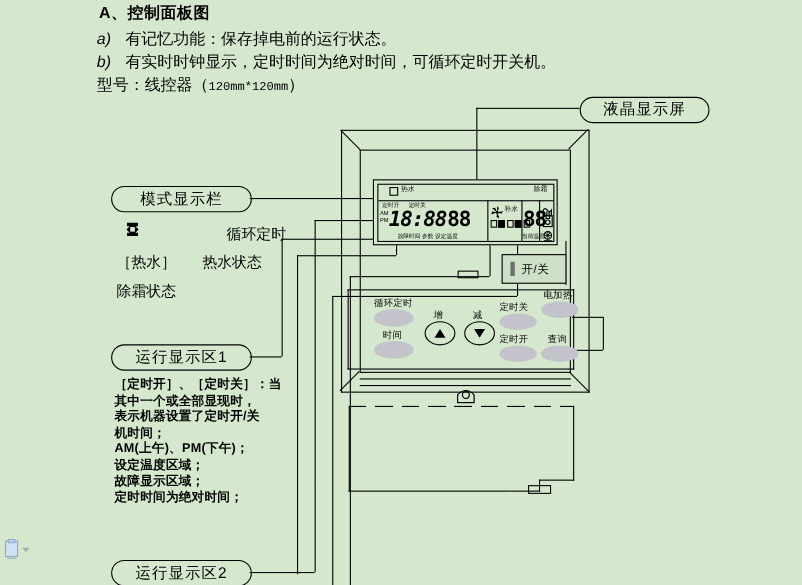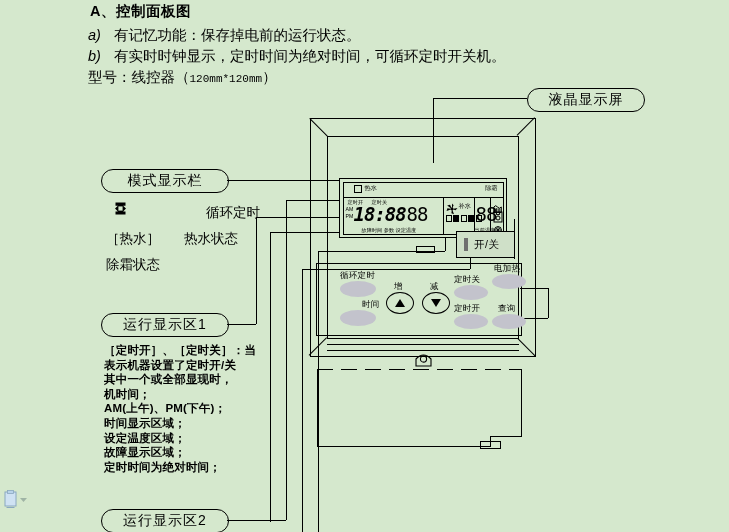--- a/index.html
+++ b/index.html
@@ -51,35 +51,35 @@
   
   #device{left:310px;top:118px;width:226px;height:355px;}
   .dev-line{position:absolute;background:#000;}
   .dvh{height:1.2px;}
   .dvv{width:1.2px;}
   .diag{position:absolute;transform-origin:0 0;height:1.2px;background:#000;}
 
   
   #lcd{
     position:absolute;left:29px;top:45px;width:166px;height:58px;
-    border:1.3px solid #000;background:#d5e8cd;margin-top:15px;
+    border:1.3px solid #000;background:#d5e8cd;
   }
   #lcd-inner{position:absolute;left:2.5px;top:2.5px;right:2.5px;bottom:2.5px;border:1.2px solid #000;}
   .lcd-seg-div{position:absolute;width:1.2px;background:#000;top:14px;bottom:0px;}
 
   .tiny{font-size:5.2px;line-height:6px;letter-spacing:0;font-family:"Liberation Sans",sans-serif;white-space:nowrap;}
   .tiny6{font-size:6.2px;line-height:7px;white-space:nowrap;}
   .digits{
     font-family:"DejaVu Sans Mono",monospace;
     font-weight:bold;font-style:italic;
     font-size:19px;line-height:19px;letter-spacing:-1px;
   }
   .digits2{
     font-family:"DejaVu Sans Mono",monospace;
-    font-weight:normal;font-size:19px;line-height:19px;letter-spacing:-1px;
+    font-weight:bold;font-size:19px;line-height:19px;letter-spacing:-1px;
   }
 
   
   #onoff{
     position:absolute;left:146px;top:113px;width:57px;height:25px;
     border:1.3px solid #000;background:#cfe0c8;
     display:flex;align-items:center;
   }
   #onoff .bar{width:4px;height:13px;background:#6f6f6f;margin-left:7px;}
   #onoff .lbl{font-size:10.5px;margin-left:6px;letter-spacing:.5px;}
@@ -173,25 +173,24 @@
     <span class="legend-key">［热水］</span>
     <span class="legend-val">热水状态</span>
   </div>
   <div class="legend-row">
     <span class="legend-val">除霜状态</span>
   </div>
 </div>
 
 <div class="abs" id="zone1-desc">
   <div>［定时开］、［定时关］：当</div>
+  <div>其中一个或全部显现时，</div>
   <div>表示机器设置了定时开/关</div>
-  <div>其中一个或全部显现时，</div>
   <div>机时间；</div>
   <div>AM(上午)、PM(下午)；</div>
-  <div>时间显示区域；</div>
   <div>设定温度区域；</div>
   <div>故障显示区域；</div>
   <div>定时时间为绝对时间；</div>
 </div>
 
 <div class="abs" id="device">
 
   <div class="dev-line dvh" style="left:0;top:0;width:226px;"></div>
   <div class="dev-line dvv" style="left:0;top:0;height:239px;"></div>
   <div class="dev-line dvv" style="left:225px;top:0;height:239px;"></div>
@@ -287,21 +286,21 @@
 
   <div class="dev-line dvh" style="left:6px;top:145px;width:206px;"></div>
   <div class="dev-line dvv" style="left:6px;top:145px;height:73px;"></div>
   <div class="dev-line dvv" style="left:211px;top:145px;height:73px;"></div>
   <div class="dev-line dvh" style="left:6px;top:217px;width:206px;"></div>
 
   <div id="keypad">
 
     <span class="keylbl" style="left:22px;top:0px;">循环定时</span>
     <span class="keybtn" style="left:22px;top:11px;width:36px;height:16px;"></span>
-    <span class="keylbl" style="left:44px;top:29px;">时间</span>
+    <span class="keylbl" style="left:30px;top:29px;">时间</span>
     <span class="keybtn" style="left:22px;top:40px;width:36px;height:16px;"></span>
 
     <span class="keylbl" style="left:76px;top:11px;">增</span>
     <span class="arrowbtn" style="left:68px;top:22px;">
         <span class="tri-up"></span>
       </span>
     <span class="keylbl" style="left:112px;top:11px;">减</span>
     <span class="arrowbtn" style="left:104px;top:22px;">
         <span class="tri-dn"></span>
       </span>

